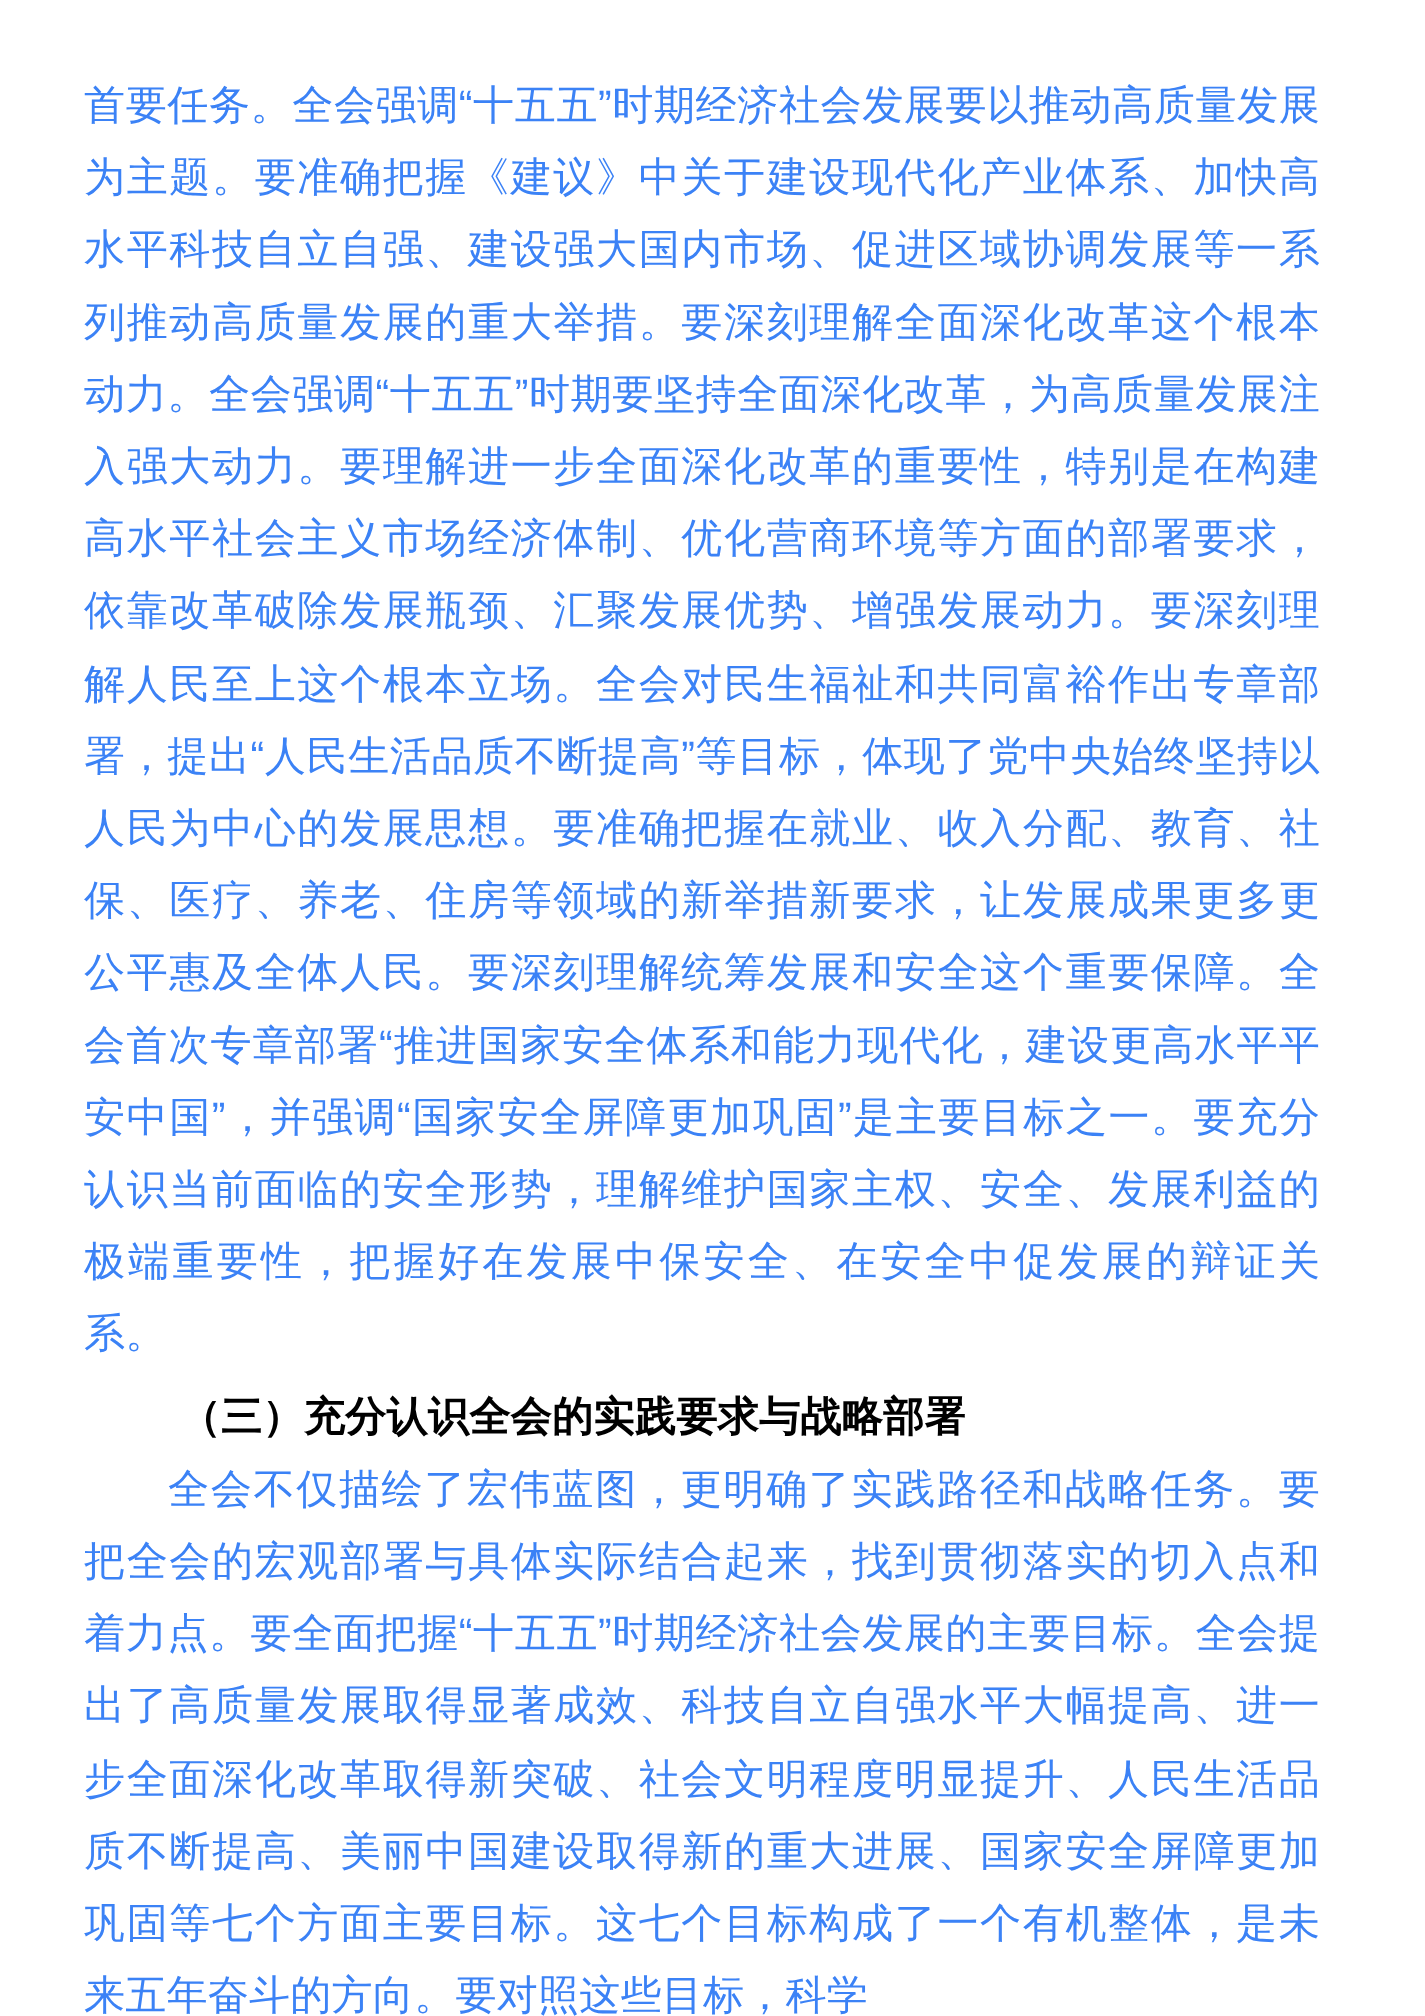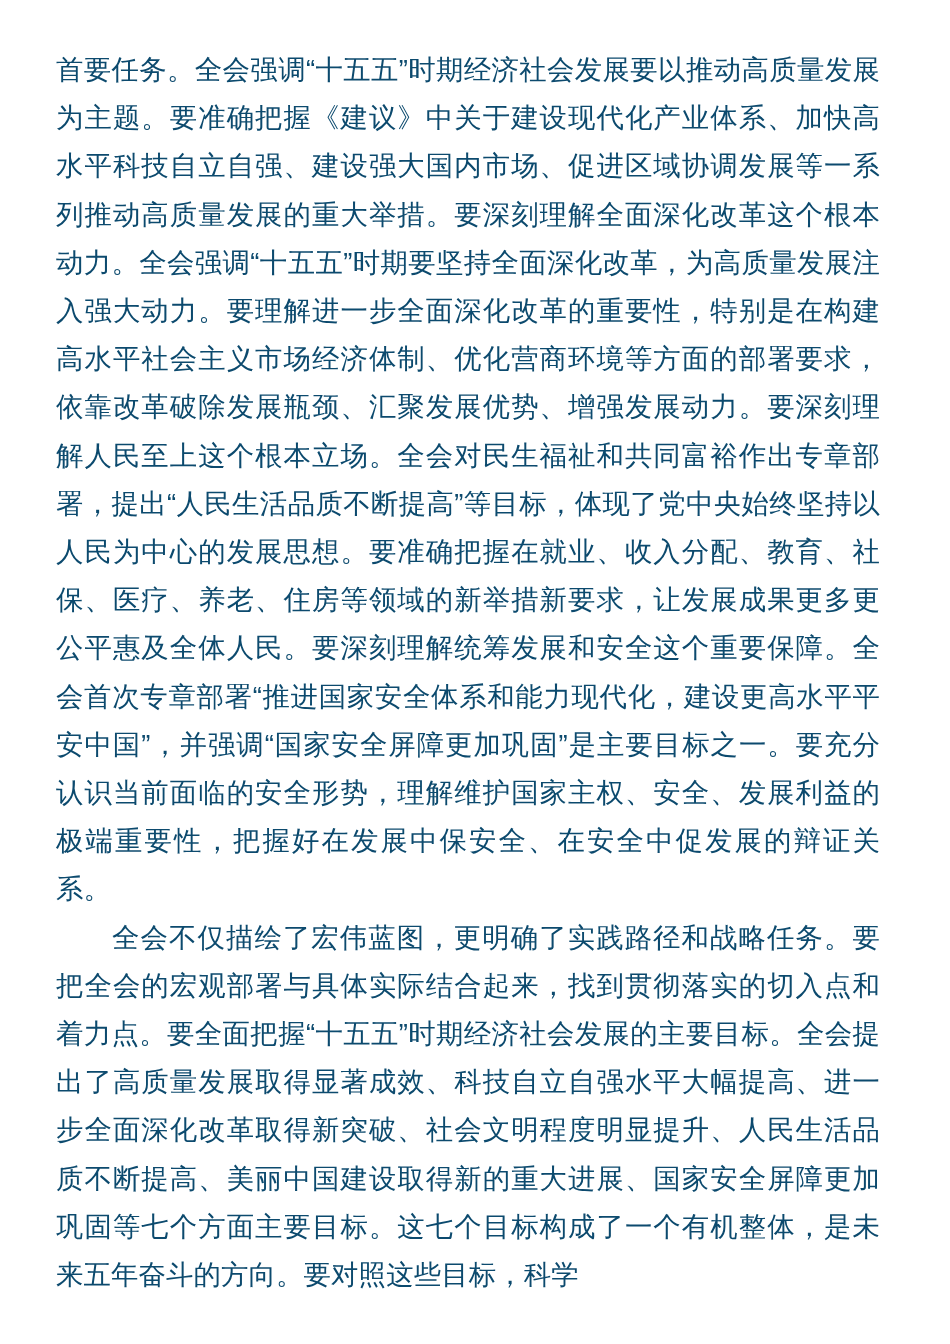--- a/index.html
+++ b/index.html
@@ -34,21 +34,21 @@
   
   .para {
     font-size: 27.4px;
     line-height: 48.2px;
     letter-spacing: 0.12px;
     text-align: justify;
     text-justify: inter-character;
     text-align-last: left;
     margin: 0;
     word-break: break-all;
-    color: #0c4a6e;
+    color: #3b82f6;
   }
 
   .para.indent {
     text-indent: 56px;
   }
 
   
   .heading {
     font-size: 27.4px;
     line-height: 48.2px;
@@ -63,17 +63,18 @@
   }
 </style>
 </head>
 <body>
 
 <div class="page">
   <div class="content">
 
     <p class="para">首要任务。全会强调“十五五”时期经济社会发展要以推动高质量发展为主题。要准确把握《建议》中关于建设现代化产业体系、加快高水平科技自立自强、建设强大国内市场、促进区域协调发展等一系列推动高质量发展的重大举措。要深刻理解全面深化改革这个根本动力。全会强调“十五五”时期要坚持全面深化改革，为高质量发展注入强大动力。要理解进一步全面深化改革的重要性，特别是在构建高水平社会主义市场经济体制、优化营商环境等方面的部署要求，依靠改革破除发展瓶颈、汇聚发展优势、增强发展动力。要深刻理解人民至上这个根本立场。全会对民生福祉和共同富裕作出专章部署，提出“人民生活品质不断提高”等目标，体现了党中央始终坚持以人民为中心的发展思想。要准确把握在就业、收入分配、教育、社保、医疗、养老、住房等领域的新举措新要求，让发展成果更多更公平惠及全体人民。要深刻理解统筹发展和安全这个重要保障。全会首次专章部署“推进国家安全体系和能力现代化，建设更高水平平安中国”，并强调“国家安全屏障更加巩固”是主要目标之一。要充分认识当前面临的安全形势，理解维护国家主权、安全、发展利益的极端重要性，把握好在发展中保安全、在安全中促发展的辩证关系。</p>
 
+    <h3 class="heading">（三）充分认识全会的实践要求与战略部署</h3>
 
     <p class="para indent">全会不仅描绘了宏伟蓝图，更明确了实践路径和战略任务。要把全会的宏观部署与具体实际结合起来，找到贯彻落实的切入点和着力点。要全面把握“十五五”时期经济社会发展的主要目标。全会提出了高质量发展取得显著成效、科技自立自强水平大幅提高、进一步全面深化改革取得新突破、社会文明程度明显提升、人民生活品质不断提高、美丽中国建设取得新的重大进展、国家安全屏障更加巩固等七个方面主要目标。这七个目标构成了一个有机整体，是未来五年奋斗的方向。要对照这些目标，科学</p>
 
   </div>
 </div>
 
 </body></html>

